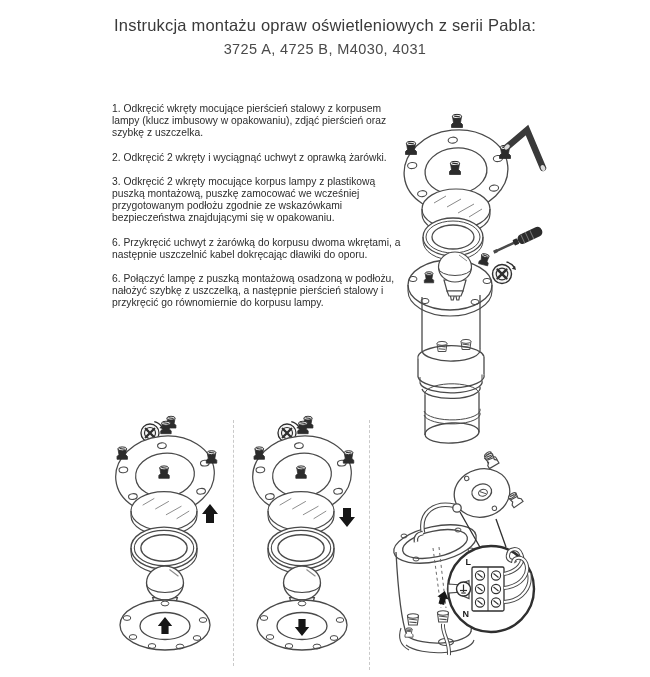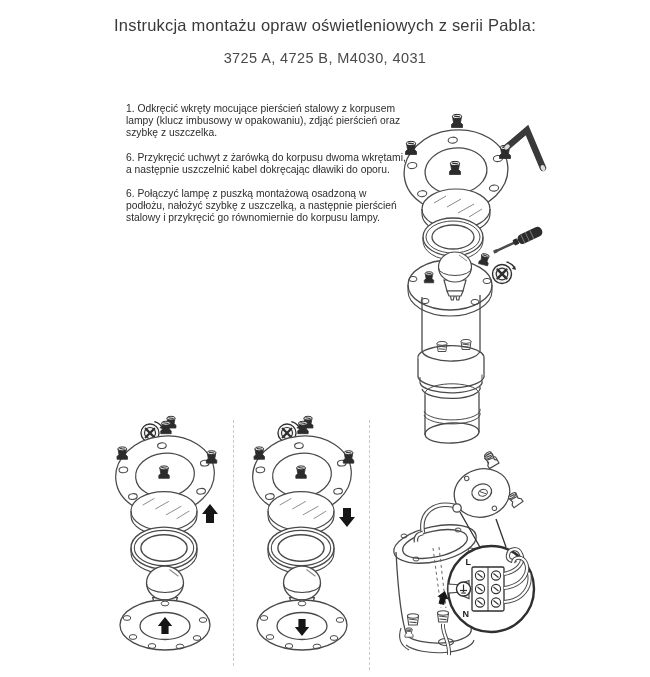--- a/index.html
+++ b/index.html
@@ -6,27 +6,27 @@
   .page{
     position:relative;width:650px;height:677px;background:#ffffff;
     font-family:"Liberation Sans",sans-serif;overflow:hidden;color:#2e2e2e;border-radius:27px;
   }
   .title{
     position:absolute;top:16px;left:0;width:650px;text-align:center;
     font-size:16.5px;color:#3a3a3a;letter-spacing:.2px;
   }
   .subtitle{
     position:absolute;top:41px;left:0;width:650px;text-align:center;
-    font-size:14.5px;color:#4a4a4a;letter-spacing:.4px;margin-top:9px;
+    font-size:14.5px;color:#4a4a4a;letter-spacing:.4px;
   }
   .steps{
     position:absolute;left:112px;top:103px;width:294px;
     font-size:10.3px;line-height:12.2px;color:#2d2d2d;
   }
-  .steps p{margin:0 0 12px 14px;}
+  .steps p{margin:0 0 12px 0;}
   .section-heading{
     position:absolute;left:100px;top:390px;width:270px;text-align:center;
     font-size:13.5px;color:#3b3b3b;
   }
   .divider{position:absolute;width:0;border-left:1.5px dashed #c9c9c9;}
   .div1{left:233px;top:420px;height:246px;}
   .div2{left:369px;top:420px;height:250px;}
   svg{position:absolute;overflow:visible;}
   .svg-main{left:385px;top:95px;}
   .svg-panel1{left:100px;top:415px;}
@@ -38,20 +38,22 @@
 </head>
 <body>
 
 <div class="page">
 
   <div class="title">Instrukcja montażu opraw oświetleniowych z serii Pabla:</div>
   <div class="subtitle">3725 A, 4725 B, M4030, 4031</div>
 
   <div class="steps">
     <p>1. Odkręcić wkręty mocujące pierścień stalowy z korpusem lampy (klucz imbusowy w opakowaniu), zdjąć pierścień oraz szybkę z uszczelka.</p>
+    <p>2. Odkręcić 2 wkręty i wyciągnąć uchwyt z oprawką żarówki.</p>
+    <p>3. Odkręcić 2 wkręty mocujące korpus lampy z plastikową puszką montażową, puszkę zamocować we wcześniej przygotowanym podłożu zgodnie ze wskazówkami bezpieczeństwa znajdującymi się w opakowaniu.</p>
     <p>6. Przykręcić uchwyt z żarówką do korpusu dwoma wkrętami, a następnie uszczelnić kabel dokręcając dławiki do oporu.</p>
     <p>6. Połączyć lampę z puszką montażową osadzoną w podłożu, nałożyć szybkę z uszczelką, a następnie pierścień stalowy i przykręcić go równomiernie do korpusu lampy.</p>
   </div>
 
 
   <div class="divider div1"></div>
   <div class="divider div2"></div>
 
   <svg class="defs" aria-hidden="true">
     <defs>

